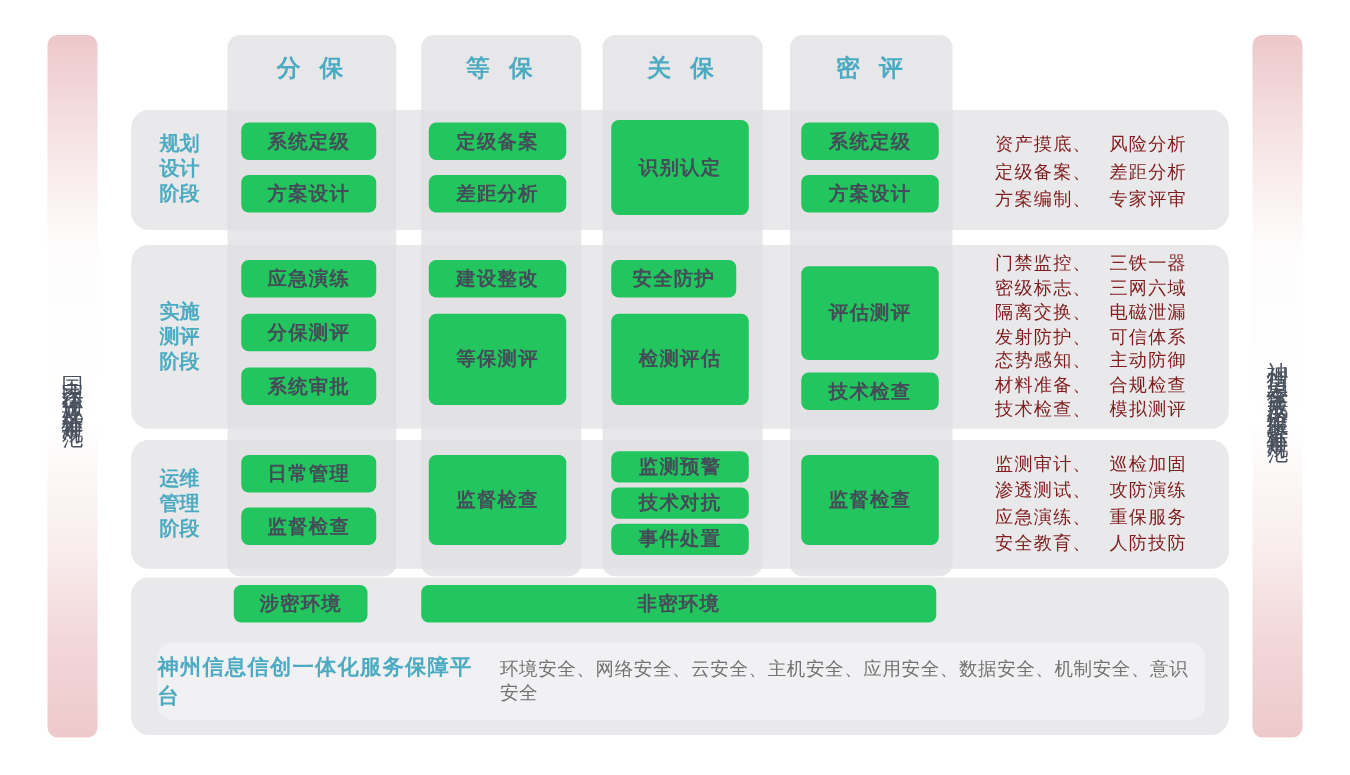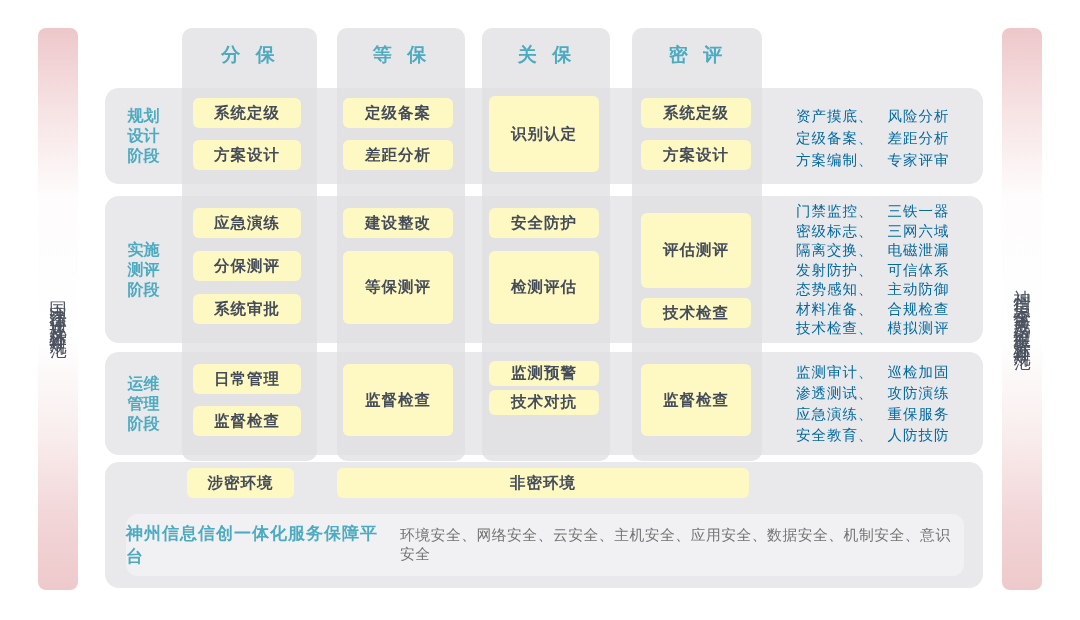--- a/index.html
+++ b/index.html
@@ -26,26 +26,26 @@
     position:absolute;top:38px;height:34px;display:flex;align-items:center;justify-content:center;
     z-index:3;font-size:19px;font-weight:700;letter-spacing:3px;color:#4dabc1;word-spacing:4px;
   }
   .row-label{
     position:absolute;left:105px;width:77px;display:flex;align-items:center;justify-content:center;
     z-index:3;font-size:16px;font-weight:700;line-height:20px;color:#4dabc1;
     white-space:pre-line;text-align:center;
   }
   
   .cell{
-    position:absolute;background:#fef9c3;border-radius:6px;z-index:3;
+    position:absolute;background:#22c55e;border-radius:6px;z-index:3;
     display:flex;align-items:center;justify-content:center;
     font-size:15.5px;font-weight:600;letter-spacing:1px;color:#454c59;
   }
   
-  .ann{position:absolute;left:796px;display:flex;gap:14px;z-index:3;color:#0369a1;font-size:14.5px;letter-spacing:1px;}
+  .ann{position:absolute;left:796px;display:flex;gap:14px;z-index:3;color:#7f1d1d;font-size:14.5px;letter-spacing:1px;}
   .ann .ann-col{white-space:pre-line;}
   .ann.ann-r1{line-height:22px;}
   .ann.ann-r2{line-height:19.5px;}
   .ann.ann-r3{line-height:21px;}
   
   .platform{
     position:absolute;left:126px;top:514px;width:838px;height:62px;border-radius:12px;
     background:#f1f1f3;z-index:3;display:flex;align-items:center;justify-content:center;gap:12px;
   }
   .platform .p-title{font-size:17px;font-weight:700;letter-spacing:1px;color:#4dabc1;}
@@ -94,30 +94,31 @@
   <div class="cell" style="left:343px;width:110px;top:140px;height:30px;">差距分析</div>
   <div class="cell" style="left:489px;width:110px;top:96px;height:76px;">识别认定</div>
   <div class="cell" style="left:641px;width:110px;top:98px;height:30px;">系统定级</div>
   <div class="cell" style="left:641px;width:110px;top:140px;height:30px;">方案设计</div>
 
   <div class="cell" style="left:193px;width:108px;top:208px;height:30px;">应急演练</div>
   <div class="cell" style="left:193px;width:108px;top:251px;height:30px;">分保测评</div>
   <div class="cell" style="left:193px;width:108px;top:294px;height:30px;">系统审批</div>
   <div class="cell" style="left:343px;width:110px;top:208px;height:30px;">建设整改</div>
   <div class="cell" style="left:343px;width:110px;top:251px;height:73px;">等保测评</div>
-  <div class="cell" style="left:489px;width:110px;top:208px;height:30px;">安全防护</div>
+  <div class="cell" style="left:489px;width:100px;top:208px;height:30px;">安全防护</div>
   <div class="cell" style="left:489px;width:110px;top:251px;height:73px;">检测评估</div>
   <div class="cell" style="left:641px;width:110px;top:213px;height:75px;">评估测评</div>
   <div class="cell" style="left:641px;width:110px;top:298px;height:30px;">技术检查</div>
 
   <div class="cell" style="left:193px;width:108px;top:364px;height:30px;">日常管理</div>
   <div class="cell" style="left:193px;width:108px;top:406px;height:30px;">监督检查</div>
   <div class="cell" style="left:343px;width:110px;top:364px;height:72px;">监督检查</div>
   <div class="cell" style="left:489px;width:110px;top:361px;height:25px;">监测预警</div>
   <div class="cell" style="left:489px;width:110px;top:390px;height:25px;">技术对抗</div>
+  <div class="cell" style="left:489px;width:110px;top:419px;height:25px;">事件处置</div>
   <div class="cell" style="left:641px;width:110px;top:364px;height:72px;">监督检查</div>
 
   <div class="ann ann-r1" style="top:105px;">
     <div class="ann-col">资产摸底、
 定级备案、
 方案编制、</div>
     <div class="ann-col">风险分析
 差距分析
 专家评审</div>
   </div>

